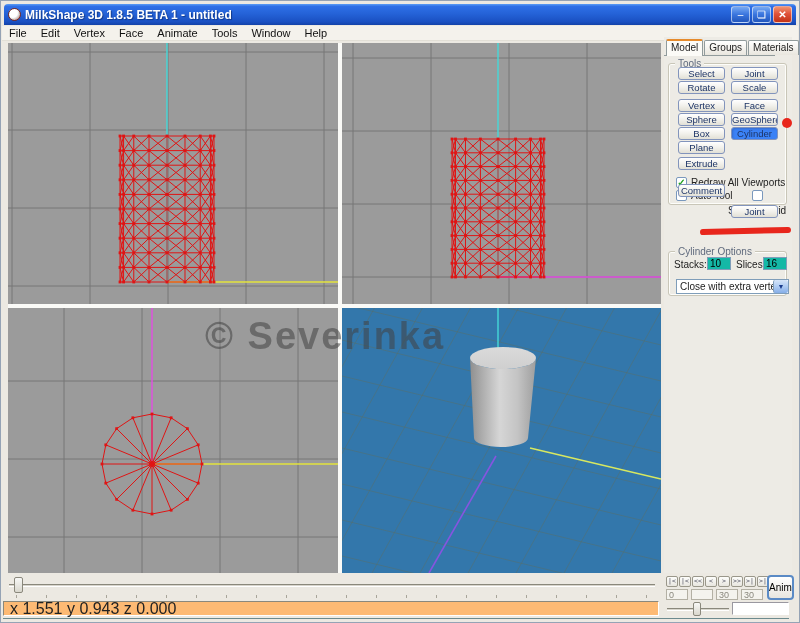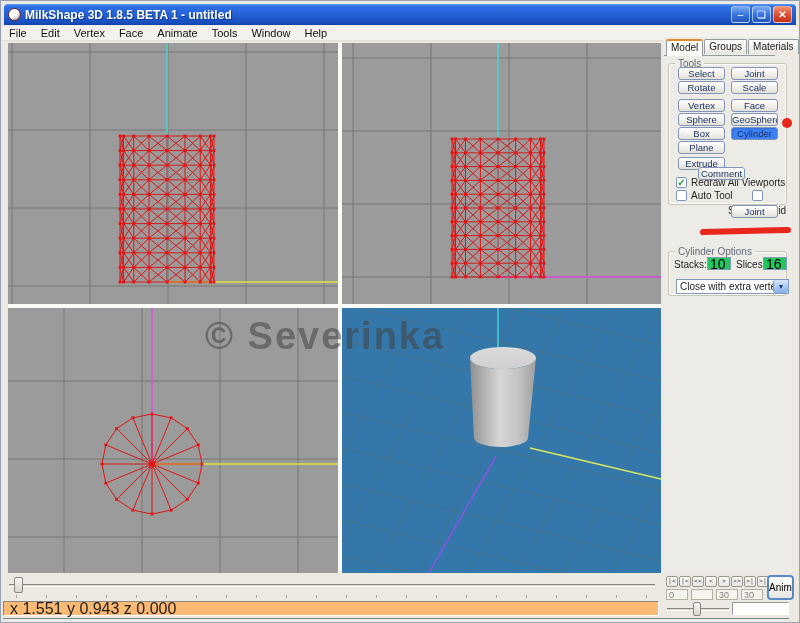--- a/index.html
+++ b/index.html
@@ -35,41 +35,41 @@
   .vp svg{position:absolute;left:0;top:0;}
   #vp1{left:7px;top:42px;width:330px;height:261px;}
   #vp2{left:341px;top:42px;width:319px;height:261px;}
   #vp3{left:7px;top:307px;width:330px;height:265px;}
   #vp4{left:341px;top:307px;width:319px;height:265px;background:#3377AB;}
   .watermark{position:absolute;left:204px;top:314px;font-size:38px;font-weight:bold;
     letter-spacing:2px;color:rgba(66,66,66,0.55);z-index:5;white-space:nowrap;}
   
   .splitter{position:absolute;left:660px;top:42px;width:3px;height:530px;background:#ECE9E2;}
   .panel{position:absolute;left:663px;top:36px;width:128px;height:536px;background:#EDEBE5;font-size:10px;color:#222;}
-  .tabs{position:absolute;left:2px;top:2px;right:19px;height:17px;display:flex;align-items:flex-start;}
+  .tabs{position:absolute;left:2px;top:2px;right:19px;height:17px;display:flex;align-items:center;}
   .tabs::after{content:"";position:absolute;left:-2px;right:-2px;bottom:0;height:1px;background:#919B9C;}
   .tab{position:relative;height:15px;line-height:14px;text-align:center;font-size:10px;
     border:1px solid #919B9C;border-bottom:none;border-radius:2px 2px 0 0;
     background:linear-gradient(180deg,#ffffff,#e9e6de);padding:0 4px;margin-right:1px;z-index:1;}
   .tab.active{height:17px;line-height:14px;background:#FCFBF7;border-top:2px solid #E68B2C;z-index:3;}
   .group{position:absolute;border:1px solid #C9C6B8;border-radius:3px;box-shadow:inset 0 0 0 1px #fdfdfa;}
   .group-label{position:absolute;top:-6px;left:6px;background:#EDEBE5;padding:0 3px;
     color:#5f6a7d;font-size:10px;line-height:11px;}
   #tools-group{left:4px;top:26px;width:119px;height:142px;}
   #cyl-group{left:4px;top:174px;width:119px;height:45px;margin-top:40px;}
   .tool-btn{position:absolute;width:47px;height:13px;border:1px solid #8294BC;border-radius:3px;
     background:linear-gradient(180deg,#ffffff 0%,#f2f1ec 50%,#e2e0d6 100%);
     color:#1d3466;font-size:9.5px;line-height:11px;text-align:center;overflow:hidden;white-space:nowrap;}
   .tool-btn.pressed{background:#3b82f6;box-shadow:inset 1px 1px 2px rgba(40,60,120,.3);}
   .cb{position:absolute;display:flex;align-items:center;gap:4px;white-space:nowrap;}
   .cb .box{width:11px;height:11px;background:#fff;border:1px solid #7A98BD;border-radius:2px;
     font-size:10px;line-height:10px;color:#21A121;text-align:center;font-weight:bold;flex:none;}
   .opt-label{position:absolute;color:#222;}
-  .opt-input{position:absolute;width:24px;height:13px;border:1px solid #7F9DB9;background:#22c55e;
-    font-family:"Liberation Sans",sans-serif;font-size:14px;padding:0 2px;color:#000;}
+  .opt-input{position:absolute;width:24px;height:13px;border:1px solid #7F9DB9;background:#14b8a6;
+    font-family:"Liberation Sans",sans-serif;font-size:10px;padding:0 2px;color:#000;}
   .dropdown{position:absolute;left:7px;top:27px;width:113px;height:15px;border:1px solid #7F9DB9;
     background:#fff;display:flex;align-items:center;}
   .dropdown .dd-text{flex:1;padding-left:3px;font-size:10px;white-space:nowrap;overflow:hidden;}
   .dd-btn{width:15px;height:13px;margin:0;flex:none;border-left:1px solid #7F9DB9;border-radius:2px;
     background:linear-gradient(180deg,#D6E5F8 0%,#AECBF2 50%,#86AEE8 100%);
     color:#1a3c8c;font-size:7px;line-height:13px;text-align:center;}
   
   .anno-dot{position:absolute;left:781px;top:117px;width:10px;height:10px;border-radius:50%;z-index:6;}
   .anno-line{position:absolute;left:699px;top:227px;width:91px;height:6px;border-radius:3px;
     transform:rotate(-1.5deg);z-index:6;}
@@ -867,21 +867,21 @@
         <div class="tool-btn" style="left: 67px; top: 44px; position: absolute;">Scale</div>
         <div class="tool-btn" style="left: 14px; top: 62px; position: absolute;">Vertex</div>
         <div class="tool-btn" style="left: 67px; top: 62px; position: absolute;">Face</div>
         <div class="tool-btn" style="left: 14px; top: 76px; position: absolute;">Sphere</div>
         <div class="tool-btn" style="left: 67px; top: 76px; position: absolute;">GeoSphere</div>
         <div class="tool-btn" style="left: 14px; top: 90px; position: absolute;">Box</div>
         <div class="tool-btn pressed" style="left: 67px; top: 90px; position: absolute;">Cylinder</div>
         <div class="tool-btn" style="left: 14px; top: 104px; position: absolute;">Plane</div>
         <div class="tool-btn" style="left: 14px; top: 120px; position: absolute;">Extrude</div>
         <div class="tool-btn" style="left: 67px; top: 120px; position: absolute; margin-top: 48px;">Joint</div>
-        <div class="tool-btn" style="left: 14px; top: 130px; position: absolute; margin-left: 20px;">Comment</div>
+        <div class="tool-btn" style="left: 14px; top: 147px; position: absolute;">Comment</div>
       </div>
     </div>
 
   <div class="anno-dot" id="anno-dot" style="background: rgb(232, 38, 28);"></div>
   <div class="anno-line" id="anno-line" style="background: rgb(232, 38, 28);"></div>
 
   <div class="timeline">
     <div class="tl-track"></div>
     <div class="tl-thumb"></div>
     <div class="tl-ticks" id="ticks">

